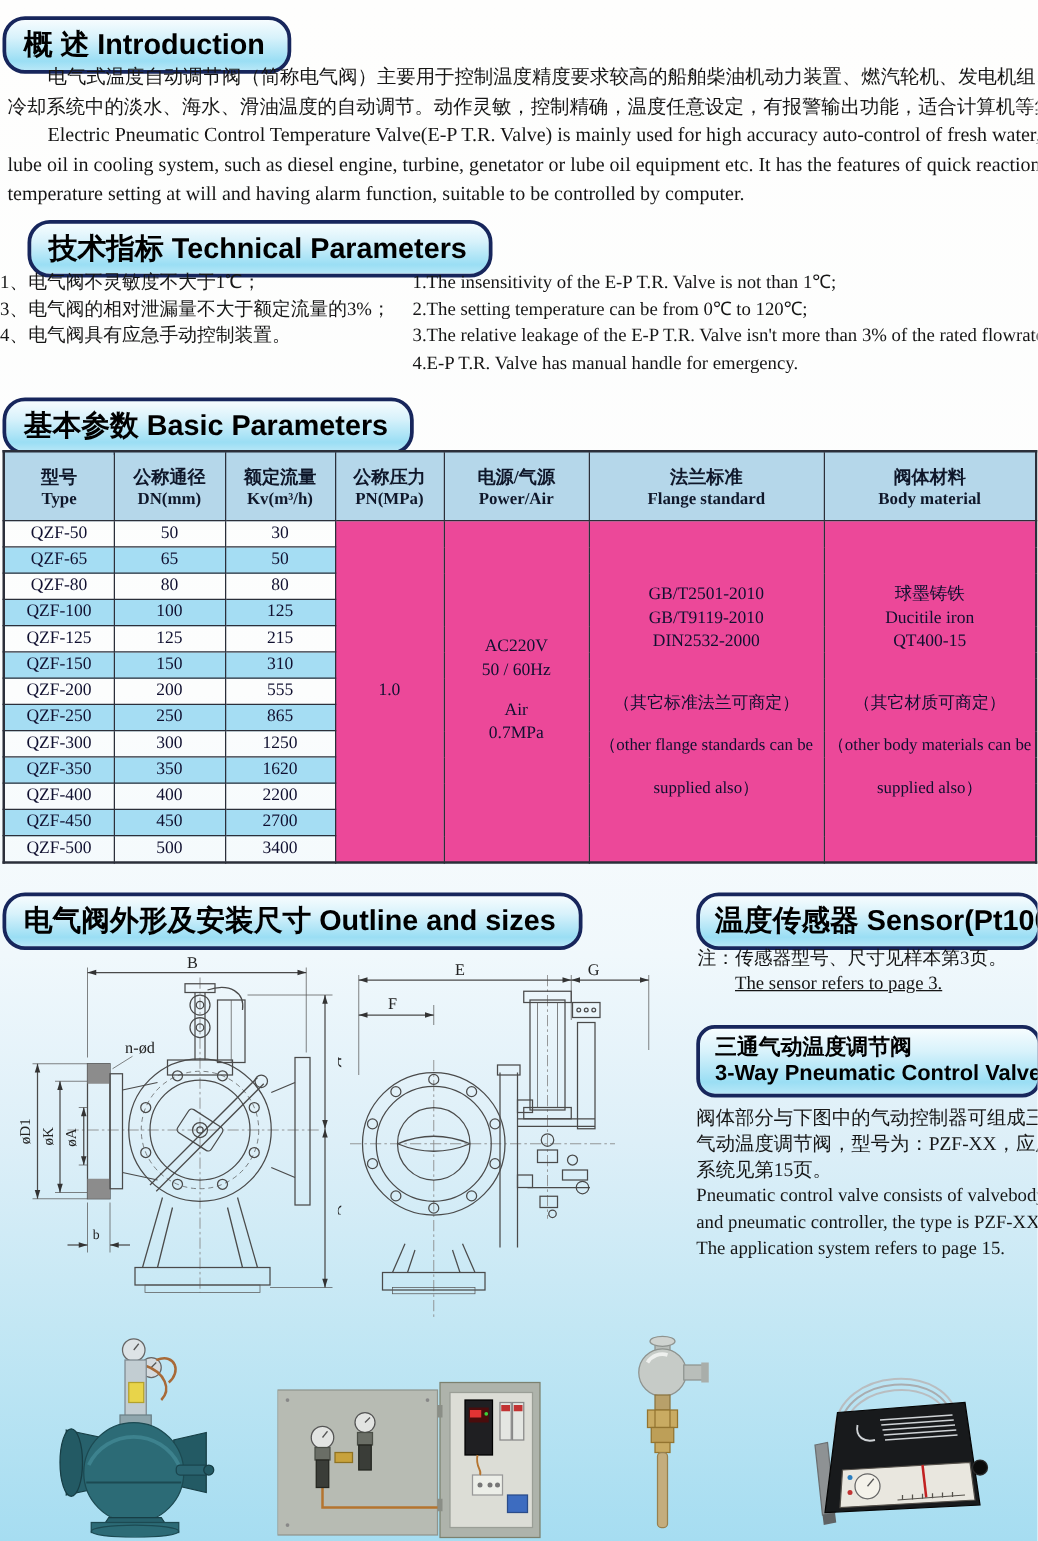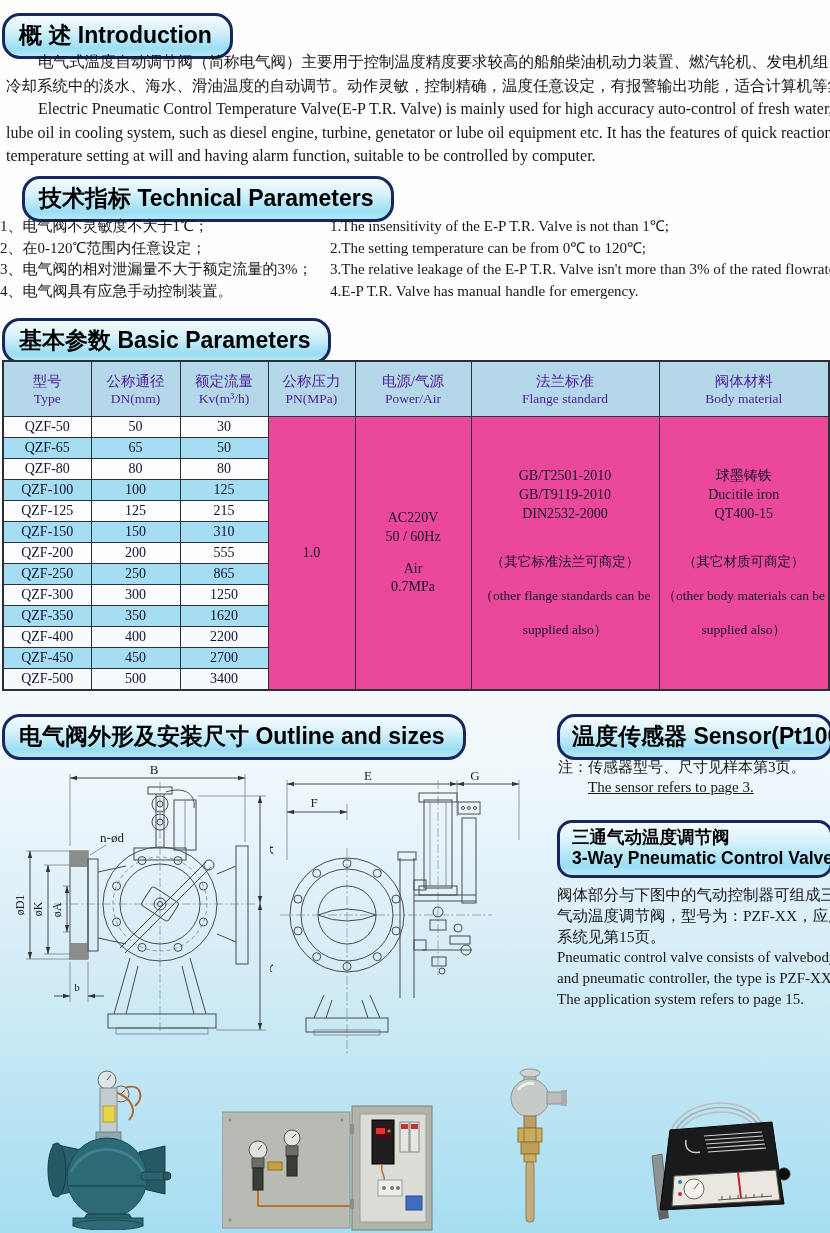--- a/index.html
+++ b/index.html
@@ -19,21 +19,21 @@
   #intro-text{position:absolute;left:6px;top:50px;width:830px;font-size:15.5px;line-height:23.5px;}
   #intro-text .indent{padding-left:32px;}
   .params{position:absolute;top:216px;font-size:15px;line-height:21.5px;}
   #params-cn{left:0;}
   #params-en{left:330px;}
   #basic-table{
     position:absolute;left:2px;top:360px;width:826px;border-collapse:collapse;table-layout:fixed;
     border:2px solid #2b2f3a;font-size:14px;color:#101030;
   }
   #basic-table th,#basic-table td{border:1px solid #2b2f3a;text-align:center;padding:0;}
-  #basic-table th{background:#b5d7ea;height:54px;font-weight:normal;color:#4c1d95;margin-left:10px;}
+  #basic-table th{background:#b5d7ea;height:54px;font-weight:bold;color:#0f172a;margin-left:10px;}
   #basic-table th .hcn{display:block;font-size:14.5px;}
   #basic-table th .hen{display:block;font-size:13.5px;}
   #basic-table tbody td{height:20px;}
   #basic-table tbody tr:nth-child(even) .stripe{background:#a5ddf3;}
   .mcell{vertical-align:middle;font-size:14px;line-height:1.35;background:#ec4899;}
   .mcell .gap{height:13px;}
   .mcell .note{font-size:13.5px;margin-top:16px;}
   .secnote{position:absolute;left:558px;top:757px;font-size:15px;line-height:20px;}
   .secnote .ind{padding-left:30px;text-decoration:underline;}
   #pill-3way{left:557px;top:820px;width:276px;font-size:17.5px;line-height:1.22;padding:4px 10px 5px 12px;border-radius:15px;}
@@ -62,21 +62,20 @@
 <div id="intro-text">
   <div class="txtline indent">电气式温度自动调节阀（简称电气阀）主要用于控制温度精度要求较高的船舶柴油机动力装置、燃汽轮机、发电机组、润滑设备等</div>
   <div class="txtline">冷却系统中的淡水、海水、滑油温度的自动调节。动作灵敏，控制精确，温度任意设定，有报警输出功能，适合计算机等集中监控。</div>
   <div class="txtline indent" style="font-size:16px;">Electric Pneumatic Control Temperature Valve(E-P T.R. Valve) is mainly used for high accuracy auto-control  of fresh water, sea water or</div>
   <div class="txtline" style="font-size:16px;">lube oil in cooling system, such as diesel engine, turbine, genetator or lube oil equipment etc. It has the features of quick reaction, highly accuracy,</div>
   <div class="txtline" style="font-size:16px;">temperature setting at will and having alarm function, suitable to be controlled by computer.</div>
 </div>
 
 <div id="params-cn" class="params">
   <div class="txtline">1、电气阀不灵敏度不大于1℃；</div>
-  <div class="txtline">2、在0-120℃范围内任意设定；</div>
   <div class="txtline">3、电气阀的相对泄漏量不大于额定流量的3%；</div>
   <div class="txtline">4、电气阀具有应急手动控制装置。</div>
 </div>
 <div id="params-en" class="params">
   <div class="txtline">1.The insensitivity of the E-P T.R. Valve is not than 1℃;</div>
   <div class="txtline">2.The setting temperature can be from 0℃ to 120℃;</div>
   <div class="txtline">3.The relative leakage of the E-P T.R. Valve isn't more than 3% of the rated flowrate;</div>
   <div class="txtline">4.E-P T.R. Valve has manual handle for emergency.</div>
 </div>
 

